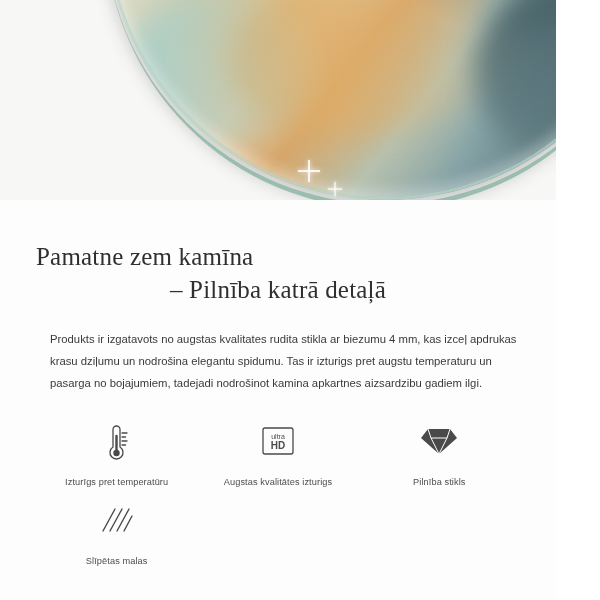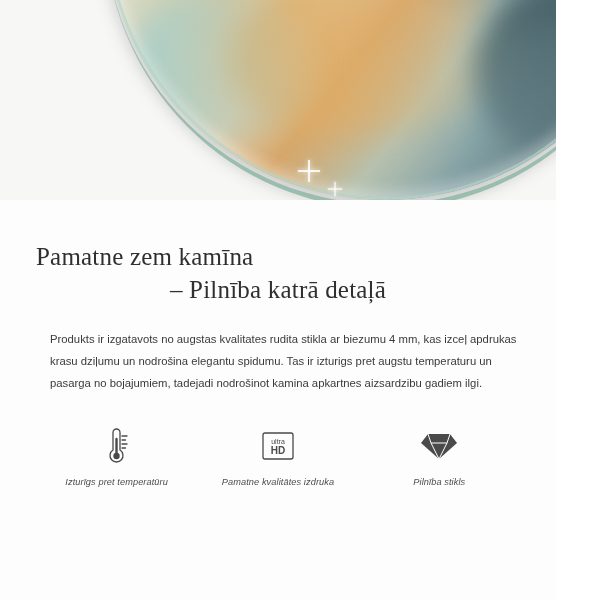--- a/index.html
+++ b/index.html
@@ -126,31 +126,30 @@
   }
   .feature {
     display: flex;
     flex-direction: column;
     align-items: center;
     justify-content: flex-start;
   }
   .feature-icon {
     height: 44px;
     display: flex;
-    align-items: center;
+    align-items: flex-start;
     justify-content: center;
     color: #4a4a4a;
   }
   .feature-label {
     margin-top: 9px;
     font-size: 9.2px;
     color: #4c4c4c;
     text-align: center;
     letter-spacing: 0.1px;
-    font-style: italic;
   }
   svg { display: block; }
 </style>
 </head>
 <body>
 
 <div class="page">
 
   <div class="hero">
     <div class="hero-disc">
@@ -190,31 +189,39 @@
       </div>
 
       <div class="feature">
         <div class="feature-icon">
           <svg width="38" height="34" viewBox="0 0 38 34">
             <rect x="4" y="4" width="30" height="26" rx="2" fill="none" stroke="#4a4a4a" stroke-width="1.3"></rect>
             <text x="19" y="15" font-family="Liberation Sans, sans-serif" font-size="7" fill="#4a4a4a" text-anchor="middle">ultra</text>
             <text x="19" y="25" font-family="Liberation Sans, sans-serif" font-size="10" font-weight="bold" fill="#4a4a4a" text-anchor="middle">HD</text>
           </svg>
         </div>
-        <div class="feature-label">Pamatne kvalitātes izdruka</div>
+        <div class="feature-label">Augstas kvalitātes izturigs</div>
       </div>
 
 
       <div class="feature">
         <div class="feature-icon">
           <svg width="38" height="34" viewBox="0 0 38 34">
             <path d="M8 5h22l7 9-18 16L1 14z" fill="#4a4a4a"></path>
             <path d="M8 5l3 9h16l3-9M11 14l8 16 8-16" fill="none" stroke="#ffffff" stroke-width="1"></path>
           </svg>
         </div>
         <div class="feature-label">Pilnība stikls</div>
       </div>
 
+      <div class="feature">
+        <div class="feature-icon">
+          <svg width="36" height="34" viewBox="0 0 36 34" stroke="#4a4a4a" stroke-width="1.4">
+            <path d="M4 28L16 6M11 28L23 6M18 28L30 6M25 28L33 13" stroke-linecap="round"></path>
+          </svg>
+        </div>
+        <div class="feature-label">Slīpētas malas</div>
+      </div>
 
 
     </div>
   </div>
 </div>
 
 </body></html>

